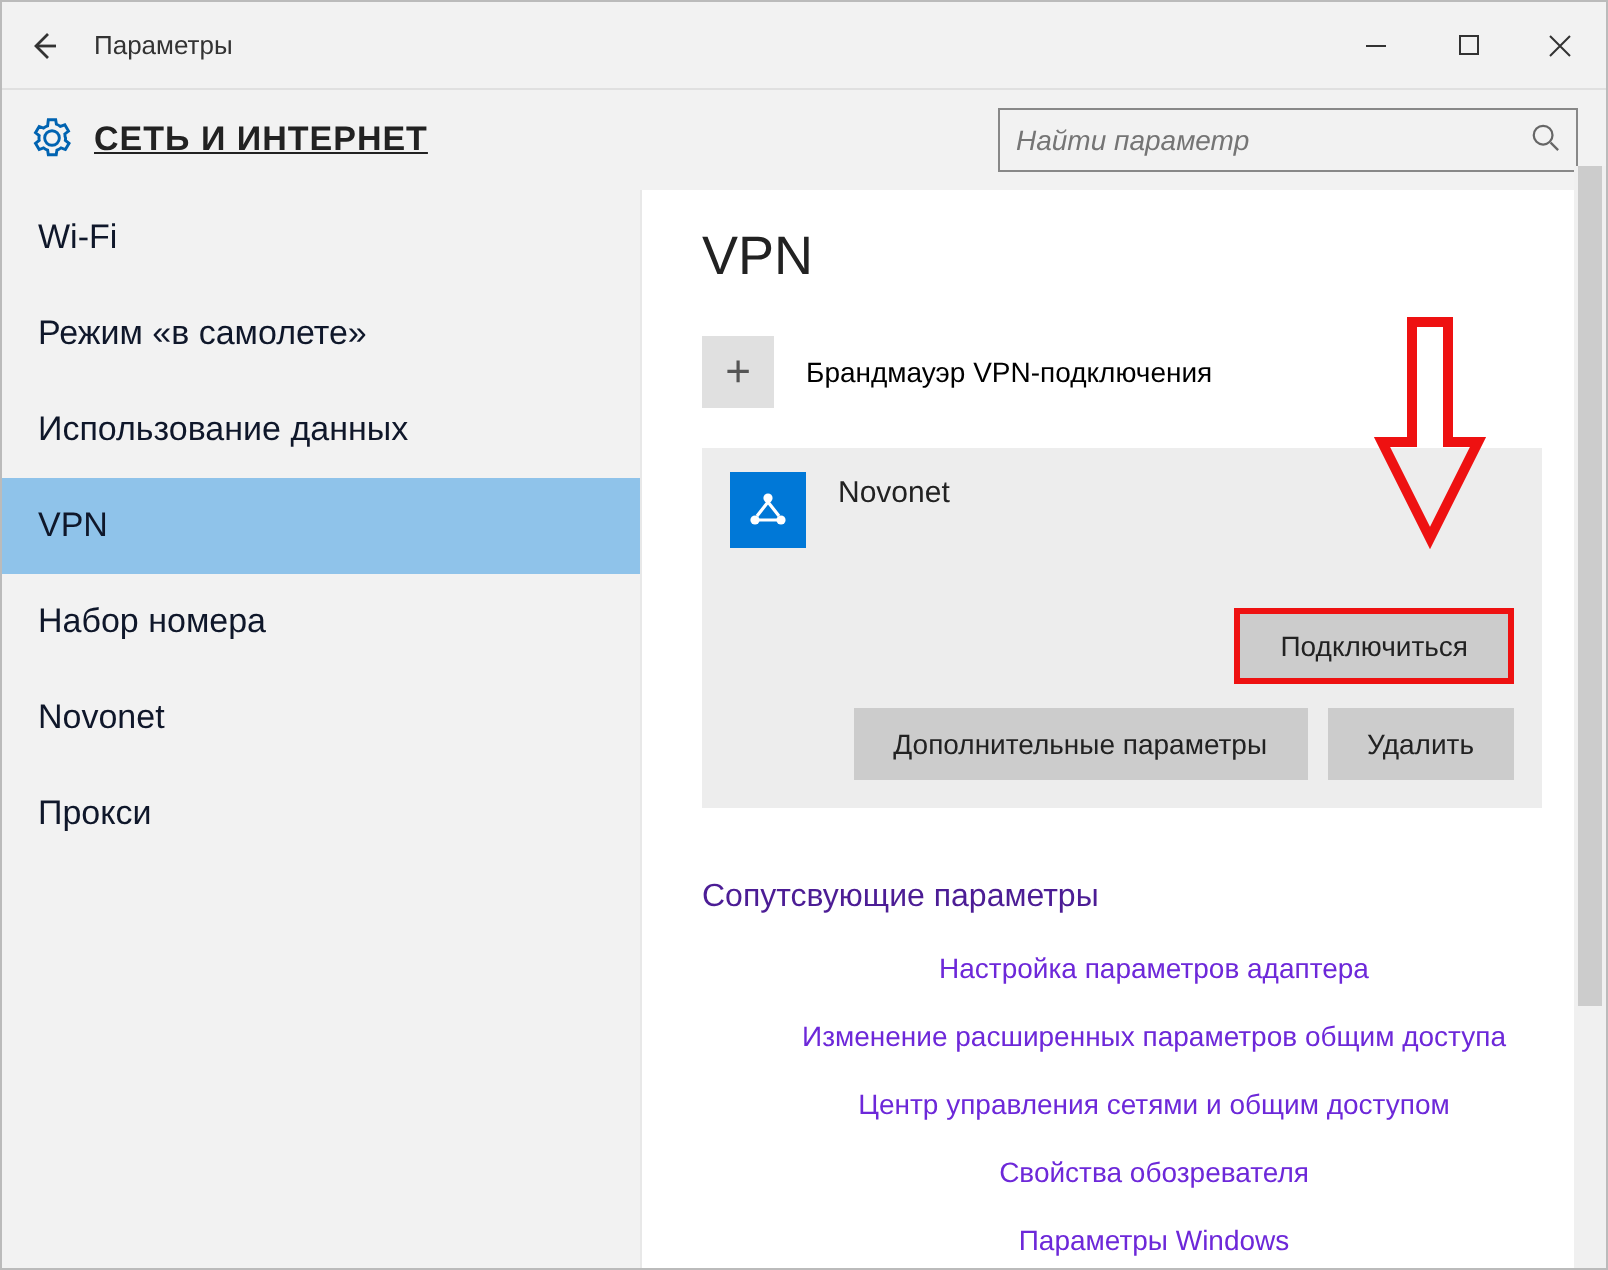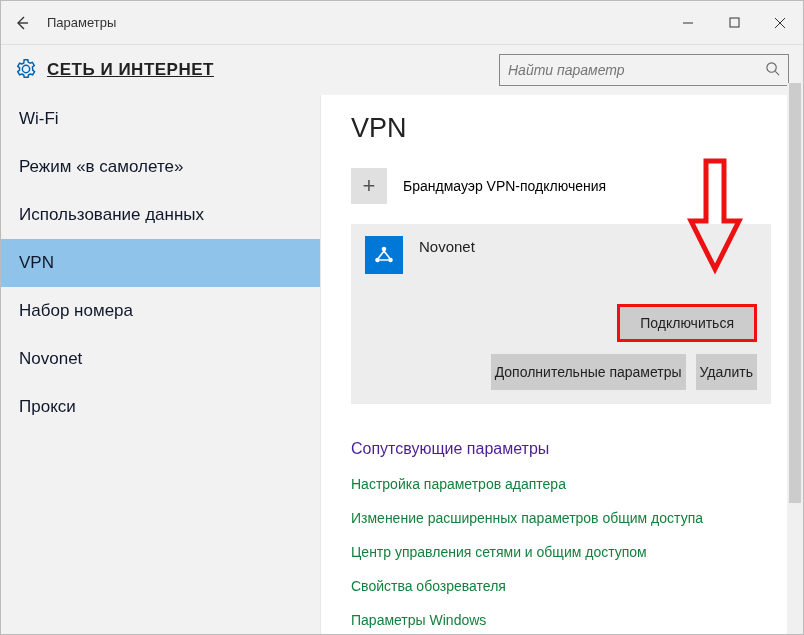--- a/index.html
+++ b/index.html
@@ -160,45 +160,46 @@
   margin-bottom: 12px;
 }
 .vpn-actions-secondary {
   display: flex;
   justify-content: flex-end;
   gap: 10px;
 }
 .btn {
   background: #ccc;
   border: none;
-  padding: 10px 4px;
+  padding: 10px 20px;
   font-size: 14px;
   color: #222;
   font-family: inherit;
   cursor: default;
 }
 .btn.connect {
   border: 3px solid #e11;
   padding: 8px 20px;
 }
 .related {
   margin-top: 36px;
 }
 .related h3 {
   font-size: 16px;
   font-weight: 400;
   color: #4c1d95;
   margin-bottom: 18px;
 }
 .link {
   display: block;
-  color: #15803d;
+  color: #6d28d9;
   font-size: 14px;
   margin-bottom: 18px;
   text-decoration: none;
+  text-align: center;
 }
 .scrollbar {
   position: absolute;
   right: 0;
   top: 82px;
   width: 16px;
   height: calc(100% - 82px);
   background: #f0f0f0;
 }
 .scrollbar .thumb {

